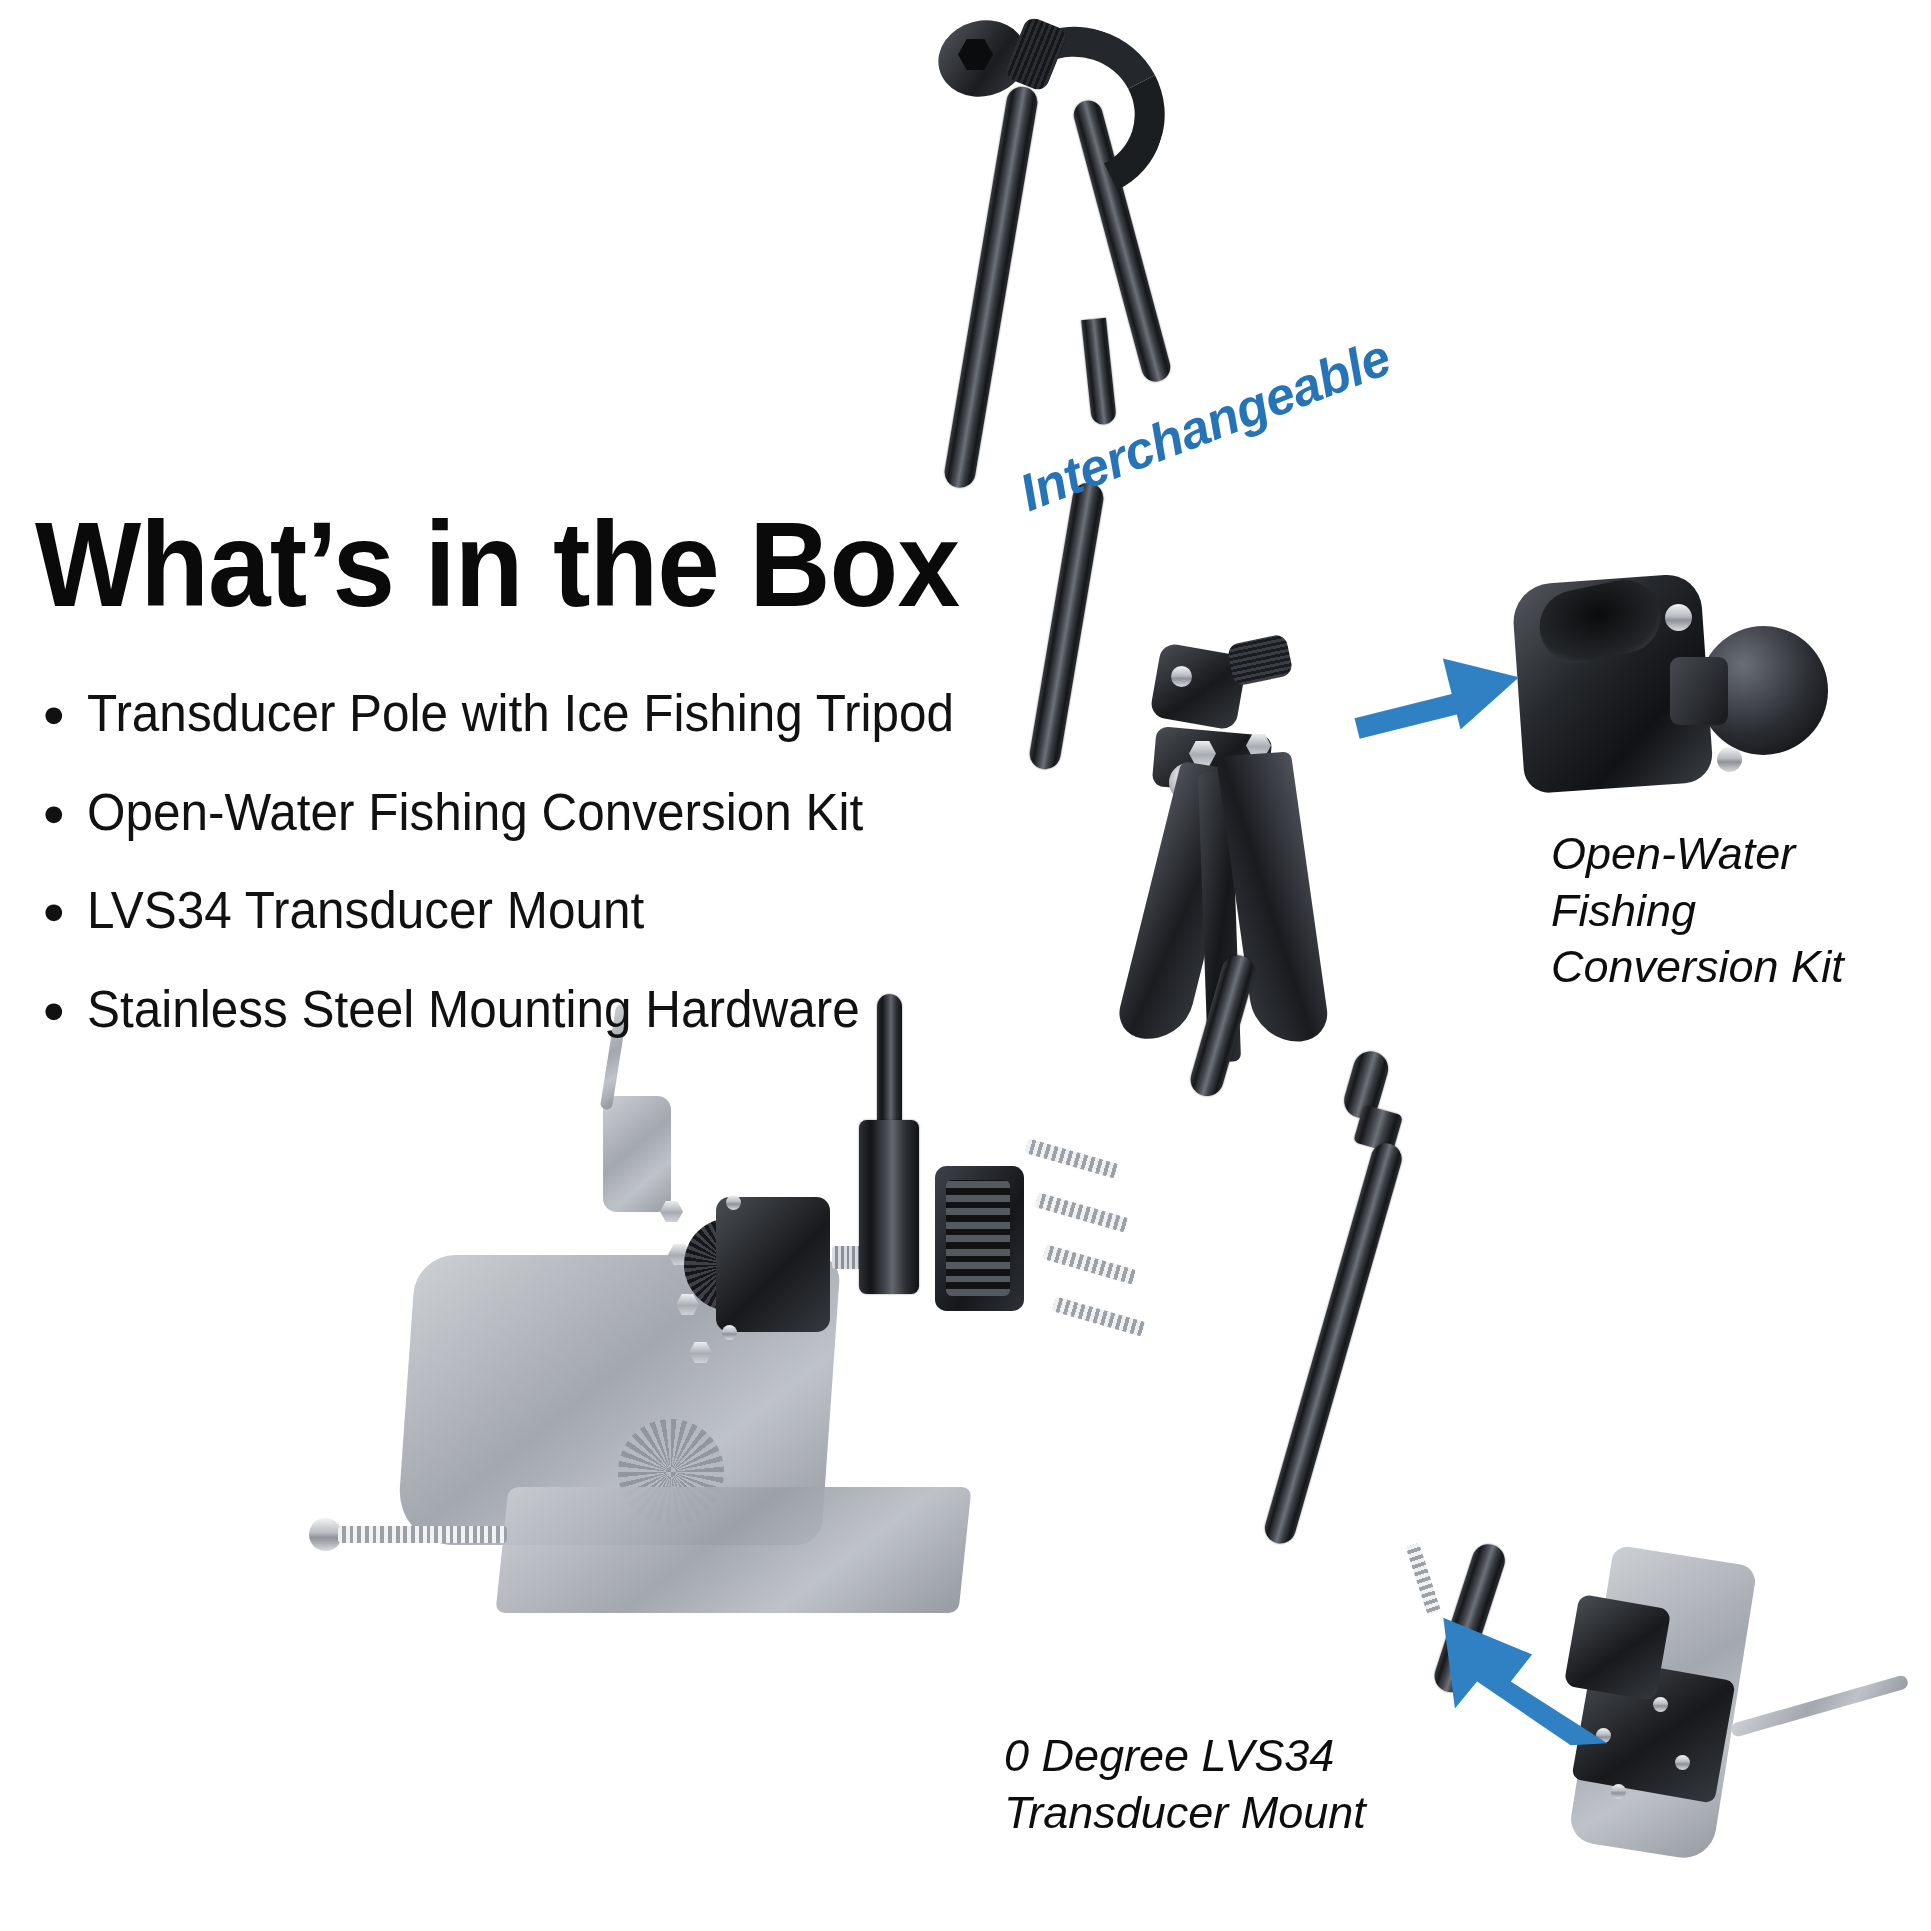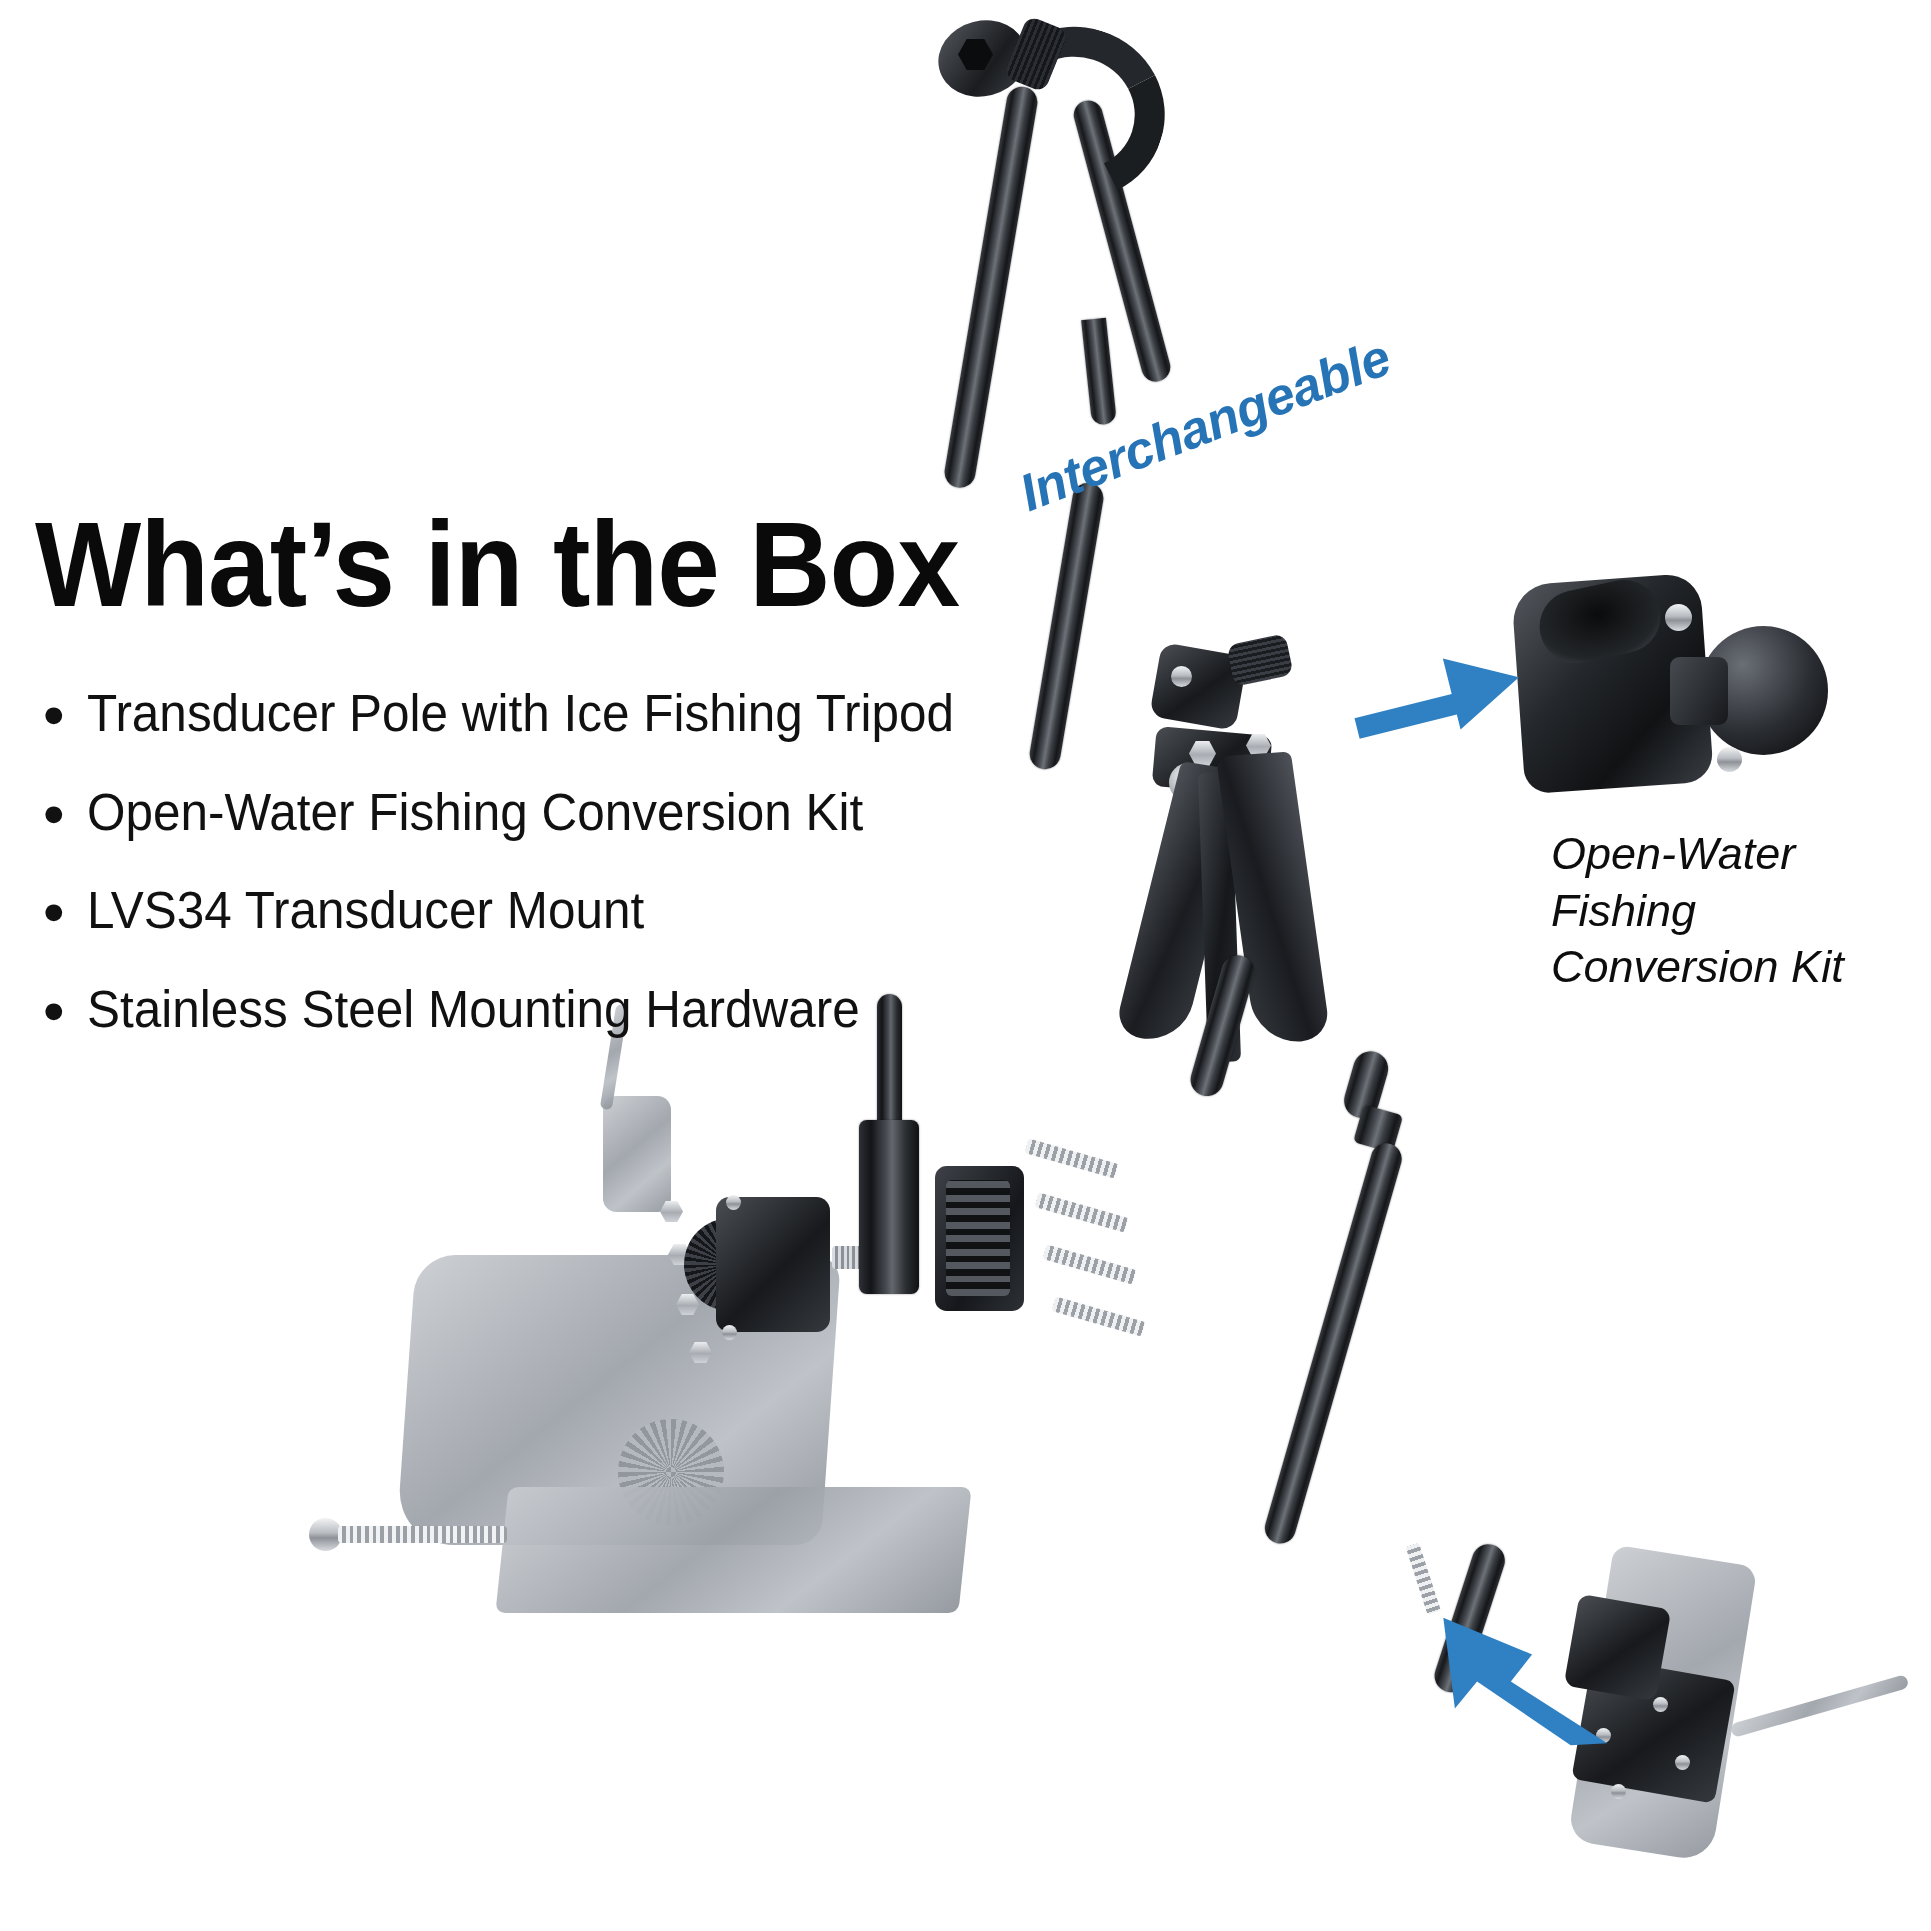--- a/index.html
+++ b/index.html
@@ -213,15 +213,16 @@
     <li class="bullet">
       <span class="dot">●</span>
       <span class="btext">Stainless Steel Mounting Hardware</span>
     </li>
   </ul>
 
   <div id="interchangeable">Interchangeable</div>
 
   <div class="caption" id="cap-owk">Open-Water Fishing Conversion Kit</div>
 
+  <div class="caption" id="cap-lvs">0 Degree LVS34 Transducer Mount</div>
 
 </div>
 
 
 </body></html>

